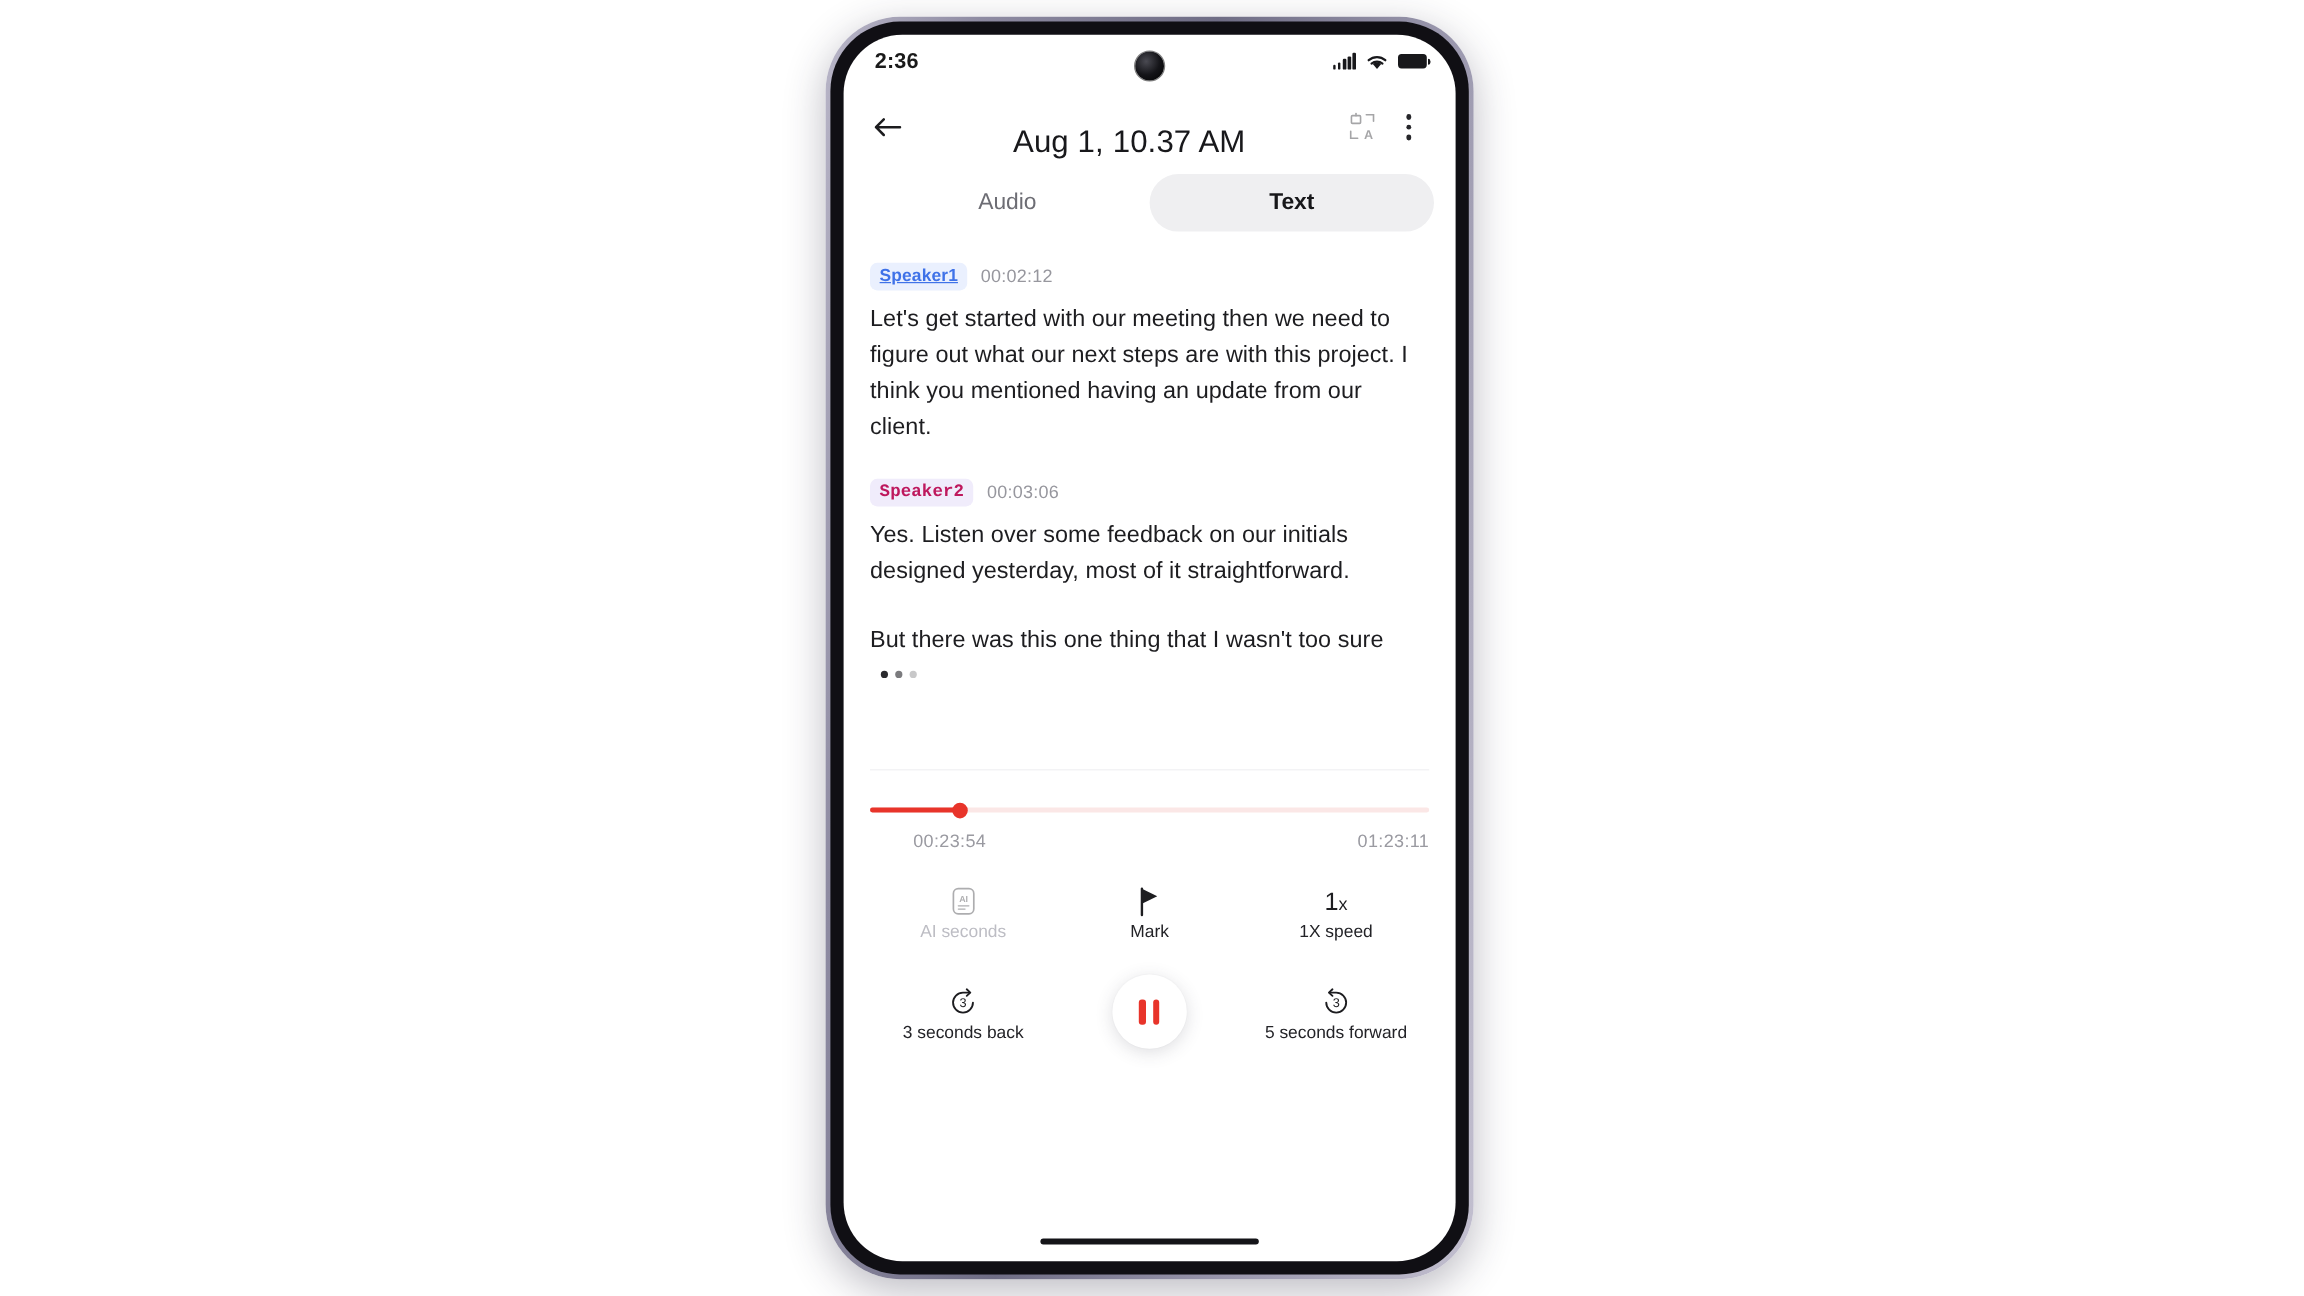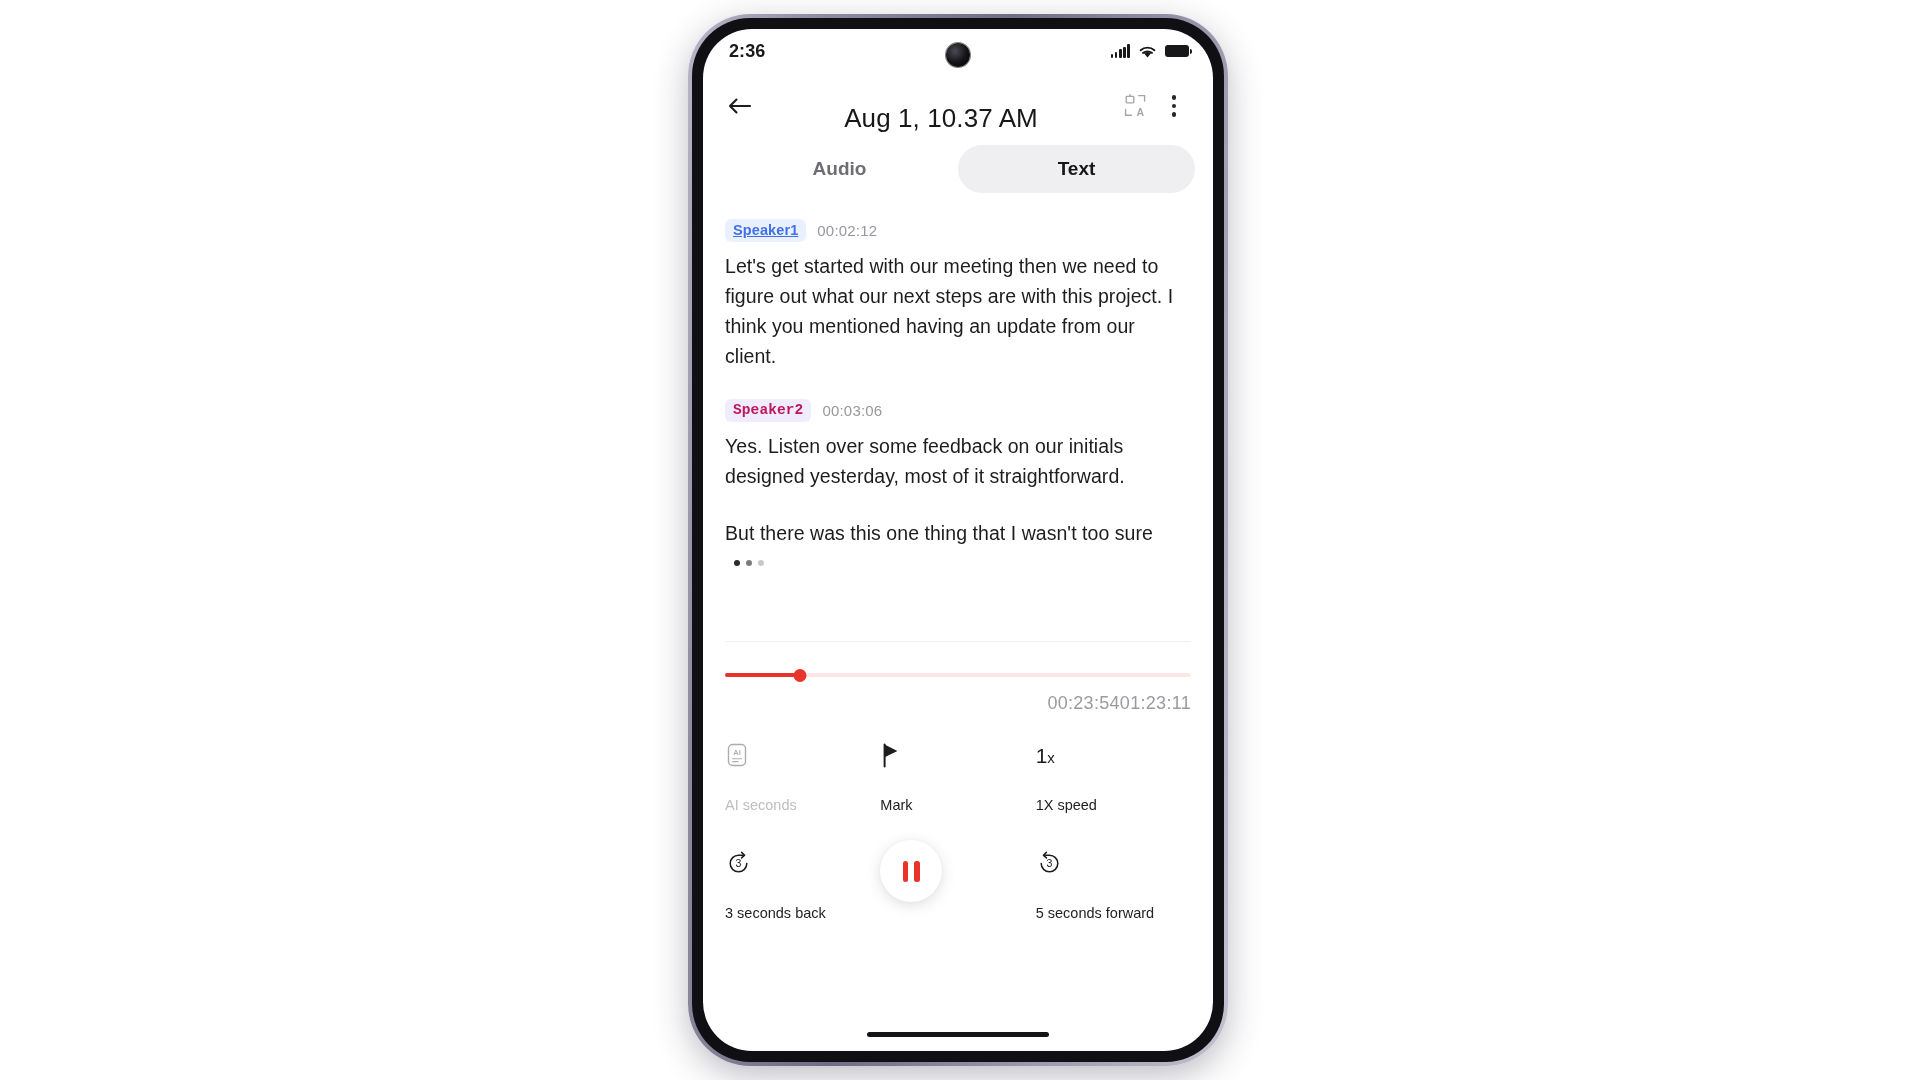--- a/index.html
+++ b/index.html
@@ -119,21 +119,21 @@
     padding:6px 18px 0 18px;
     gap:0;
   }
   .tab {
     flex:1;
     height:48px;
     display:flex; align-items:center; justify-content:center;
     font-size:19px;
     border-radius:24px;
     color:#6d6d74;
-    font-weight:700;
+    font-weight:400;
   }
   .tab.active {
     background:#efeff1;
     color:#17171a;
     font-weight:600;
   }
 
   
   .transcript {
     padding:26px 22px 0 22px;
@@ -196,37 +196,37 @@
     background:#e8342a;
   }
   .track-knob {
     position:absolute;
     width:13px; height:13px;
     border-radius:50%;
     background:#e8342a;
     transform:translateX(-50%);
   }
   .track-times {
-    display:flex; justify-content:flex-end;
+    display:flex; justify-content:space-between;
     margin-top:11px;
-    font-size:18px;
+    font-size:15px;
     color:#9a9aa1;
     letter-spacing:0.3px;
     margin-left:36px;
   }
 
   
   .ctrl-row {
     display:flex;
     margin-top:26px;
   }
   .ctrl {
     flex:1;
-    display:flex; flex-direction:column; align-items:flex-start;
-    gap:27px;
+    display:flex; flex-direction:column; align-items:center;
+    gap:3px;
   }
   .ctrl-ic { height:30px; display:flex; align-items:center; justify-content:center; }
   .ctrl-label {
     font-size:14.5px;
     color:#232327;
     text-align:center;
     line-height:17px;
   }
   .ctrl.disabled .ctrl-label { color:#bdbdc4; }
   .ctrl.disabled .ctrl-ic { opacity:0.38; }

